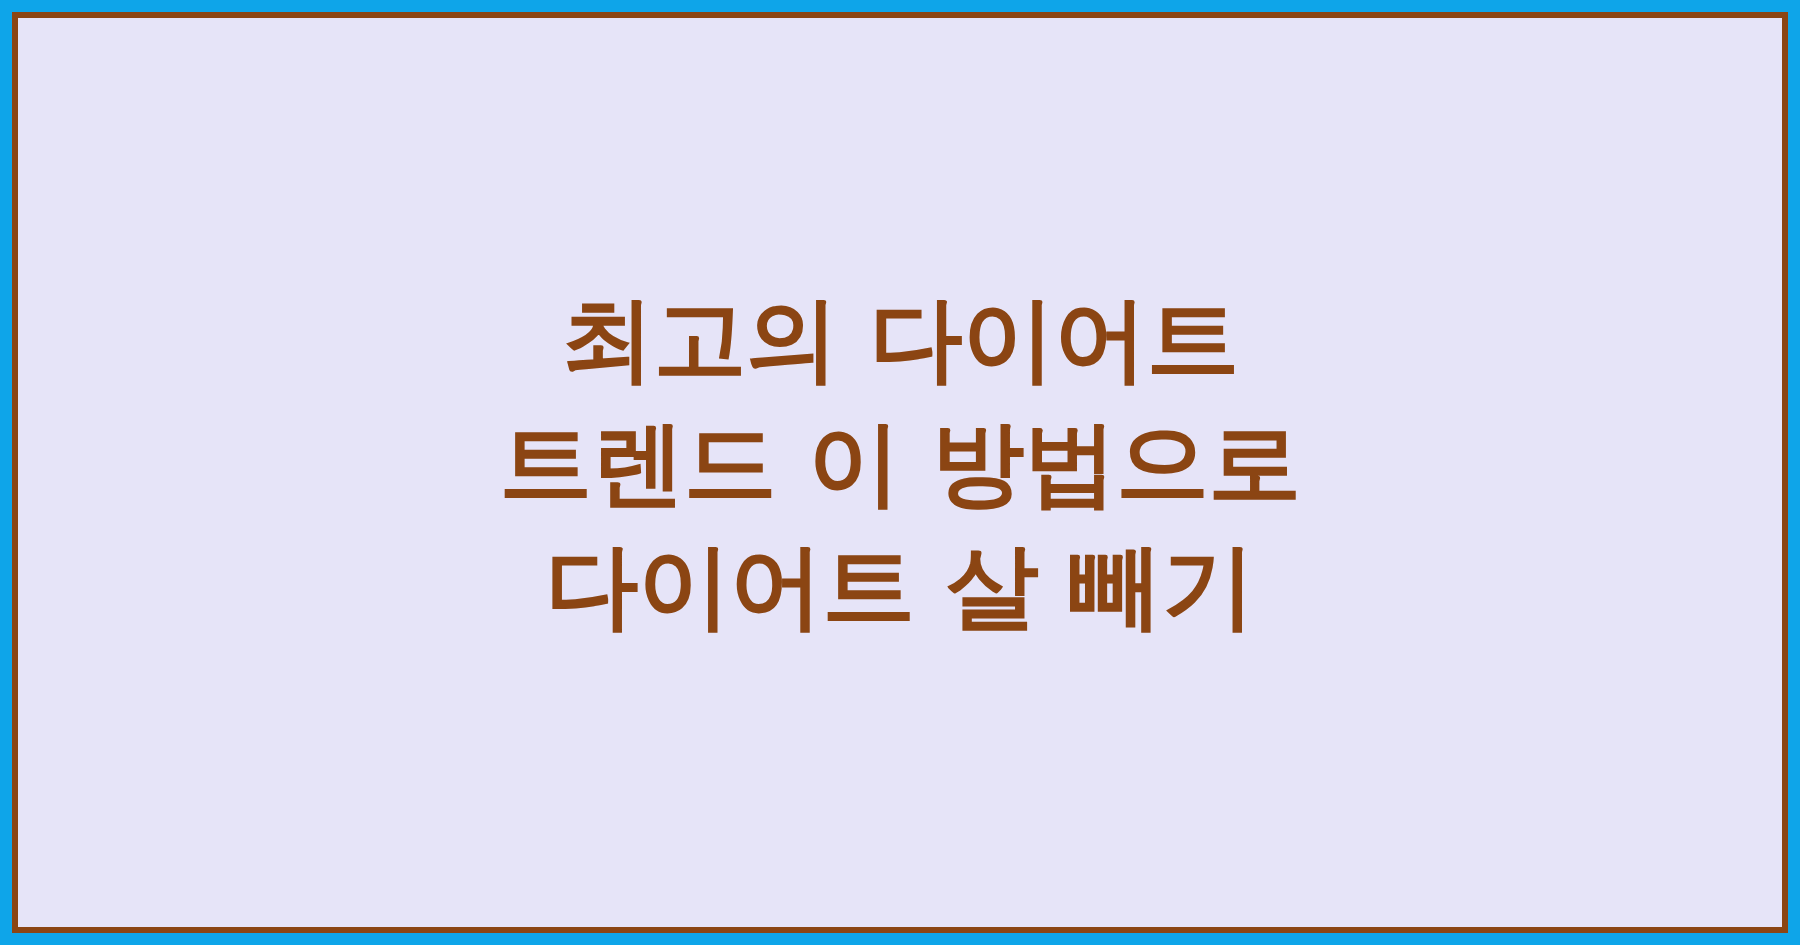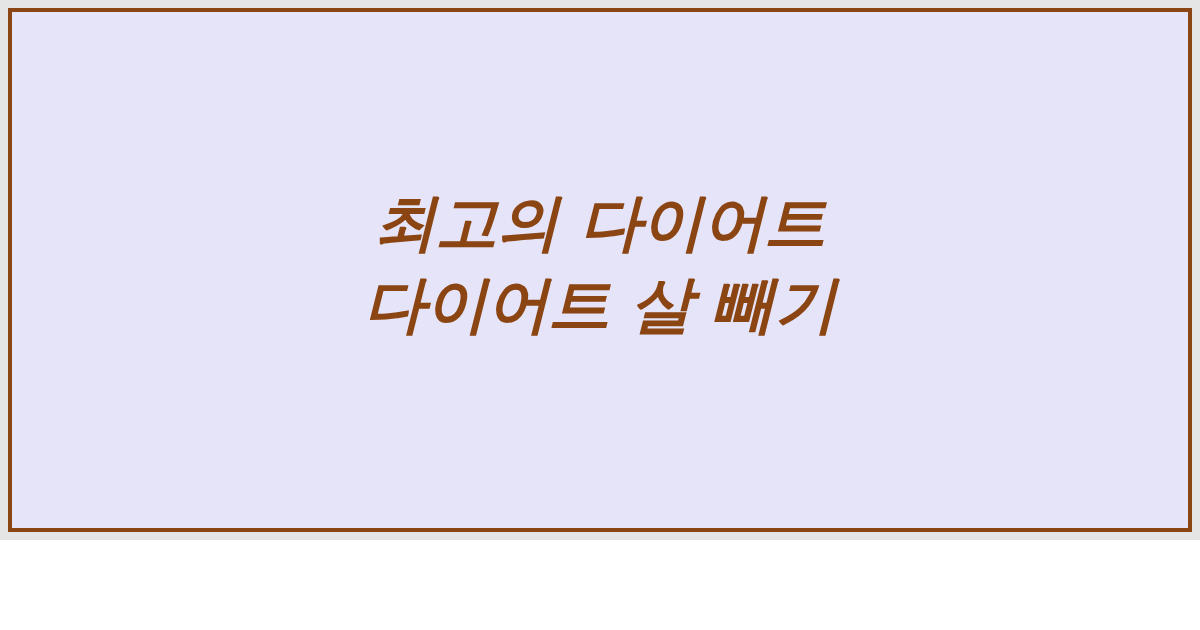--- a/index.html
+++ b/index.html
@@ -12,23 +12,22 @@
     height: 630px;
     overflow: hidden;
     font-family: "DejaVu Sans", "Liberation Sans", sans-serif;
   }
 
   
   .canvas {
     position: relative;
     box-sizing: border-box;
     width: 1200px;
-    height: 540px;
-    background: #e5e5e5;
-    font-style: italic;
+    height: 630px;
+    background: #0ea5e9;
   }
 
   
   .frame {
     position: absolute;
     left: 8px;
     top: 8px;
     right: 8px;
     bottom: 8px;
     box-sizing: border-box;
@@ -75,20 +74,21 @@
 <body>
 
 <div class="canvas">
 
   <div class="frame">
 
     <div class="headline-wrap">
 
       <h1 class="headline">
         <span class="headline-line">최고의 다이어트</span>
+        <span class="headline-line">트렌드 이 방법으로</span>
         <span class="headline-line">다이어트 살 빼기</span>
       </h1>
 
     </div>
 
   </div>
 
 </div>
 
 </body></html>

